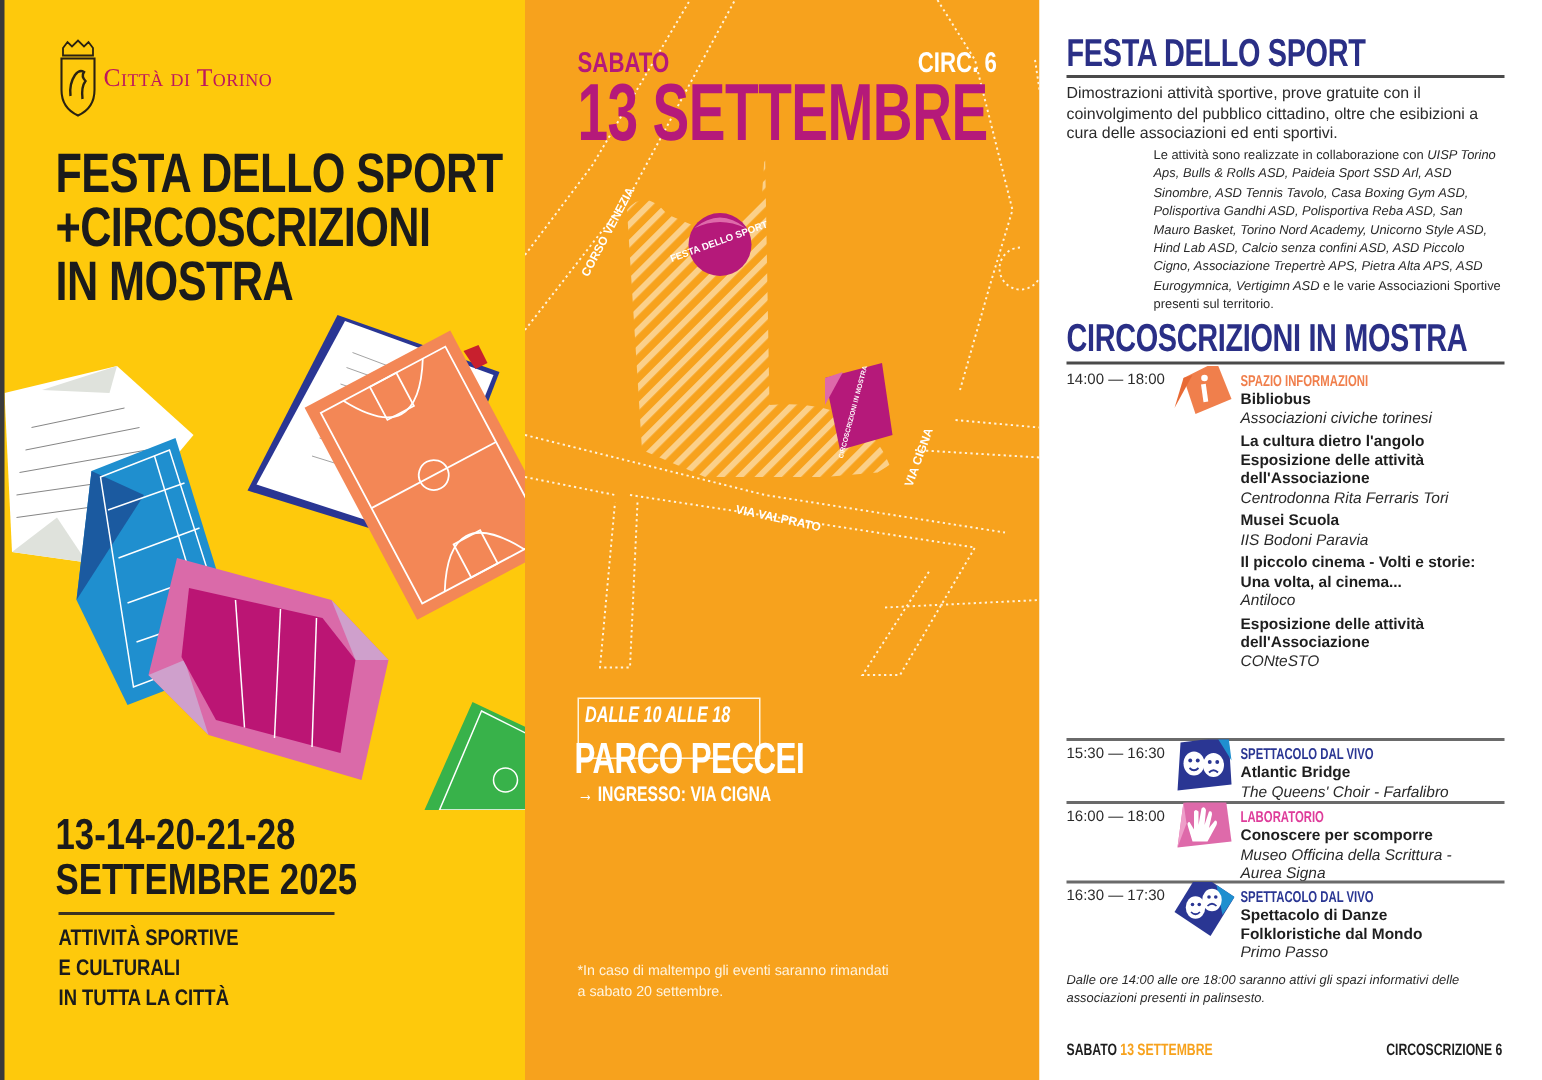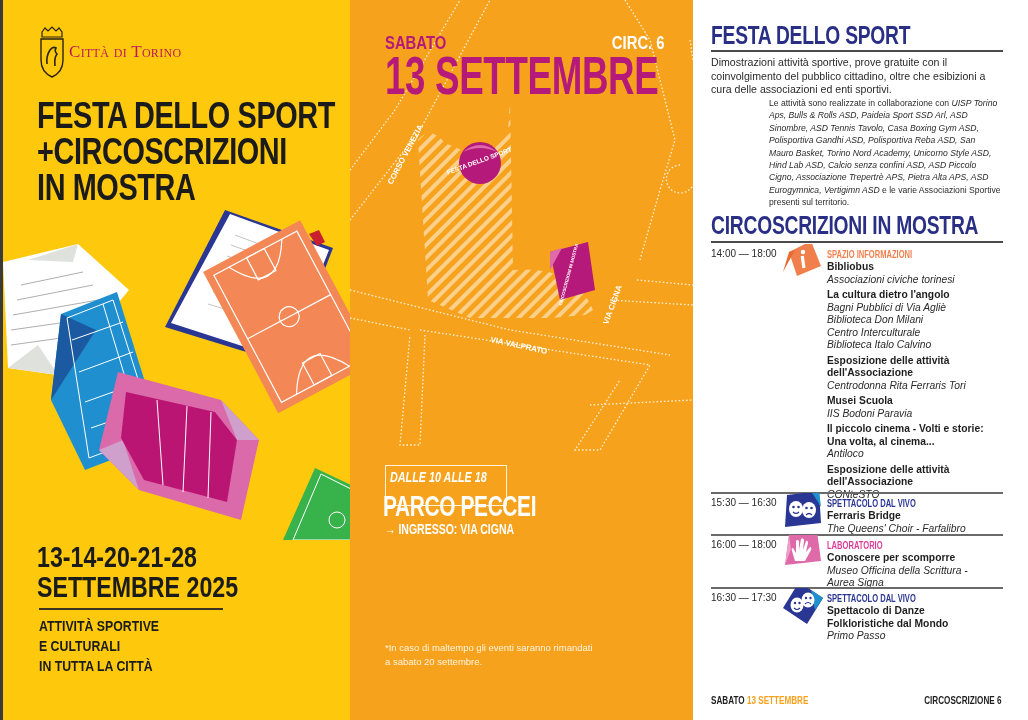--- a/index.html
+++ b/index.html
@@ -233,24 +233,20 @@
       <polygon points="8,8 30,-3 40,22 16,32" fill="#f07f4c"></polygon>
       <polygon points="8,8 14,6 2,28" fill="#e86a35"></polygon>
       <circle cx="22" cy="8" r="2.2" fill="#fff"></circle>
       <rect x="20.5" y="12" width="3.2" height="12" fill="#fff" transform="rotate(-8 22 18)"></rect>
     </svg>
     <div class="items">
       <span class="cat condensed" style="color:#f07f4c">SPAZIO INFORMAZIONI</span>
       <div class="ev-title">Bibliobus</div>
       <div class="ev-org">Associazioni civiche torinesi</div>
       <div class="ev-title">La cultura dietro l'angolo</div>
-      <div class="ev-org" style="white-space:pre-line">Bagni Pubblici di Via Agliè
-Biblioteca Don Milani
-Centro Interculturale
-Biblioteca Italo Calvino</div>
       <div class="ev-title" style="white-space:pre-line">Esposizione delle attività
 dell'Associazione</div>
       <div class="ev-org">Centrodonna Rita Ferraris Tori</div>
       <div class="ev-title">Musei Scuola</div>
       <div class="ev-org">IIS Bodoni Paravia</div>
       <div class="ev-title" style="white-space:pre-line">Il piccolo cinema - Volti e storie:
 Una volta, al cinema...</div>
       <div class="ev-org">Antiloco</div>
       <div class="ev-title" style="white-space:pre-line">Esposizione delle attività
 dell'Associazione</div>
@@ -268,21 +264,21 @@
       <ellipse cx="28" cy="17" rx="7" ry="8" fill="#fff"></ellipse>
       <circle cx="12.5" cy="14" r="1.3" fill="#2a3693"></circle>
         <circle cx="17.5" cy="14" r="1.3" fill="#2a3693"></circle>
       <circle cx="25.5" cy="15" r="1.3" fill="#2a3693"></circle>
         <circle cx="30.5" cy="15" r="1.3" fill="#2a3693"></circle>
       <path d="M12 19 Q15 22 18 19" stroke="#2a3693" fill="none" stroke-width="1.2"></path>
       <path d="M25 22 Q28 19 31 22" stroke="#2a3693" fill="none" stroke-width="1.2"></path>
     </svg>
     <div class="items">
       <span class="cat condensed" style="color:#2a3693">SPETTACOLO DAL VIVO</span>
-      <div class="ev-title">Ferraris Bridge</div>
+      <div class="ev-title">Atlantic Bridge</div>
       <div class="ev-org">The Queens' Choir - Farfalibro</div>
     </div>
   </div>
   <div class="slot-rule" style="top:534px"></div>
 
   <div class="slot" style="top:539px">
     <span class="time">16:00 — 18:00</span>
     <svg class="icon" viewBox="0 0 42 40">
       <polygon points="8,0 36,-4 40,26 4,30" fill="#de6aaa"></polygon>
       <polygon points="8,0 4,30 10,14" fill="#ee9ec9"></polygon>
@@ -312,18 +308,19 @@
       <path d="M24 16 Q27 13 30 16" stroke="#2a3693" fill="none" stroke-width="1.1"></path>
     </svg>
     <div class="items">
       <span class="cat condensed" style="color:#2a3693">SPETTACOLO DAL VIVO</span>
       <div class="ev-title" style="white-space:pre-line">Spettacolo di Danze
 Folkloristiche dal Mondo</div>
       <div class="ev-org">Primo Passo</div>
     </div>
   </div>
 
+  <p class="r-note">Dalle ore 14:00 alle ore 18:00 saranno attivi gli spazi informativi delle associazioni presenti in palinsesto.</p>
 
   <div class="footer-left condensed">
     <span>SABATO</span> <span class="accent">13 SETTEMBRE</span>
   </div>
   <div class="footer-right condensed">CIRCOSCRIZIONE 6</div>
 </section>
 
 </body></html>

